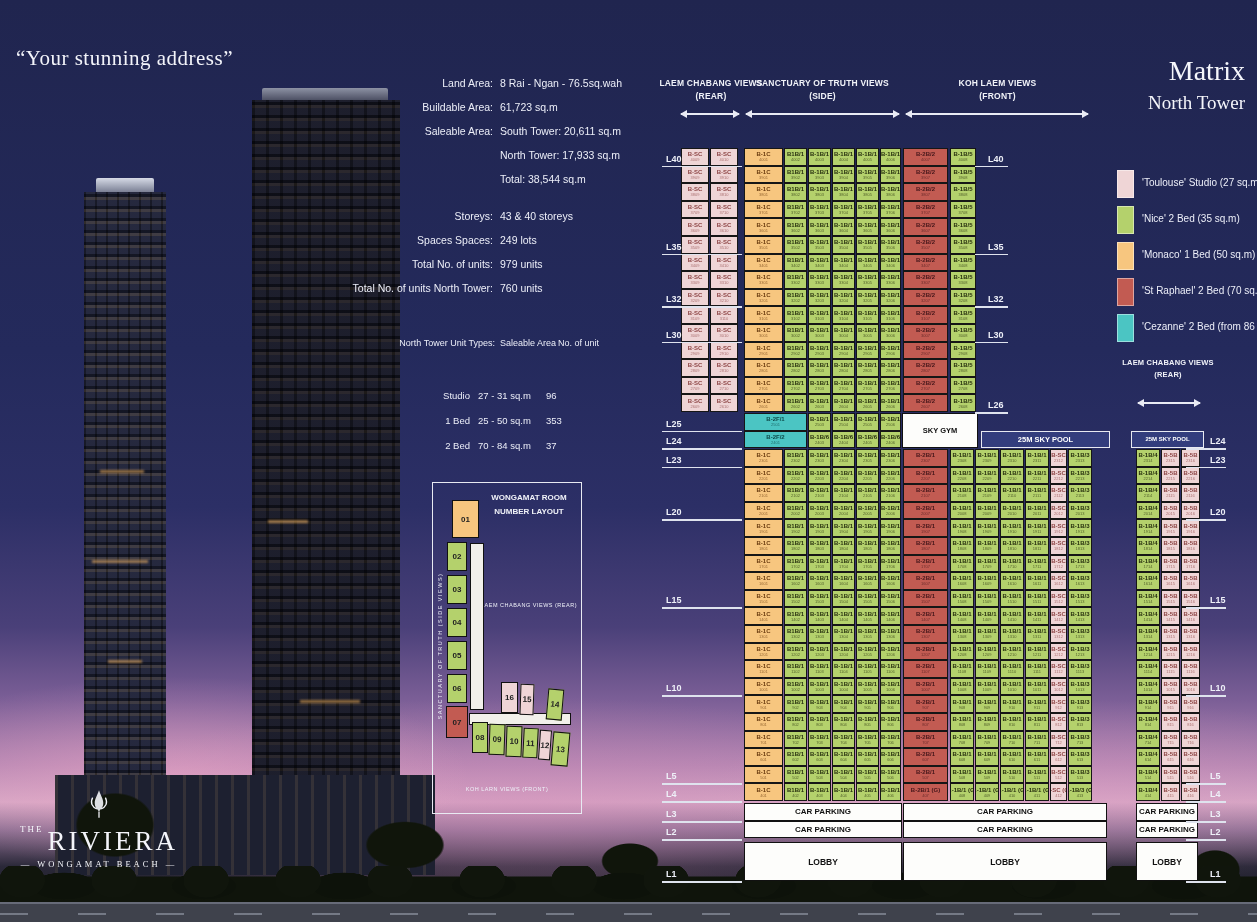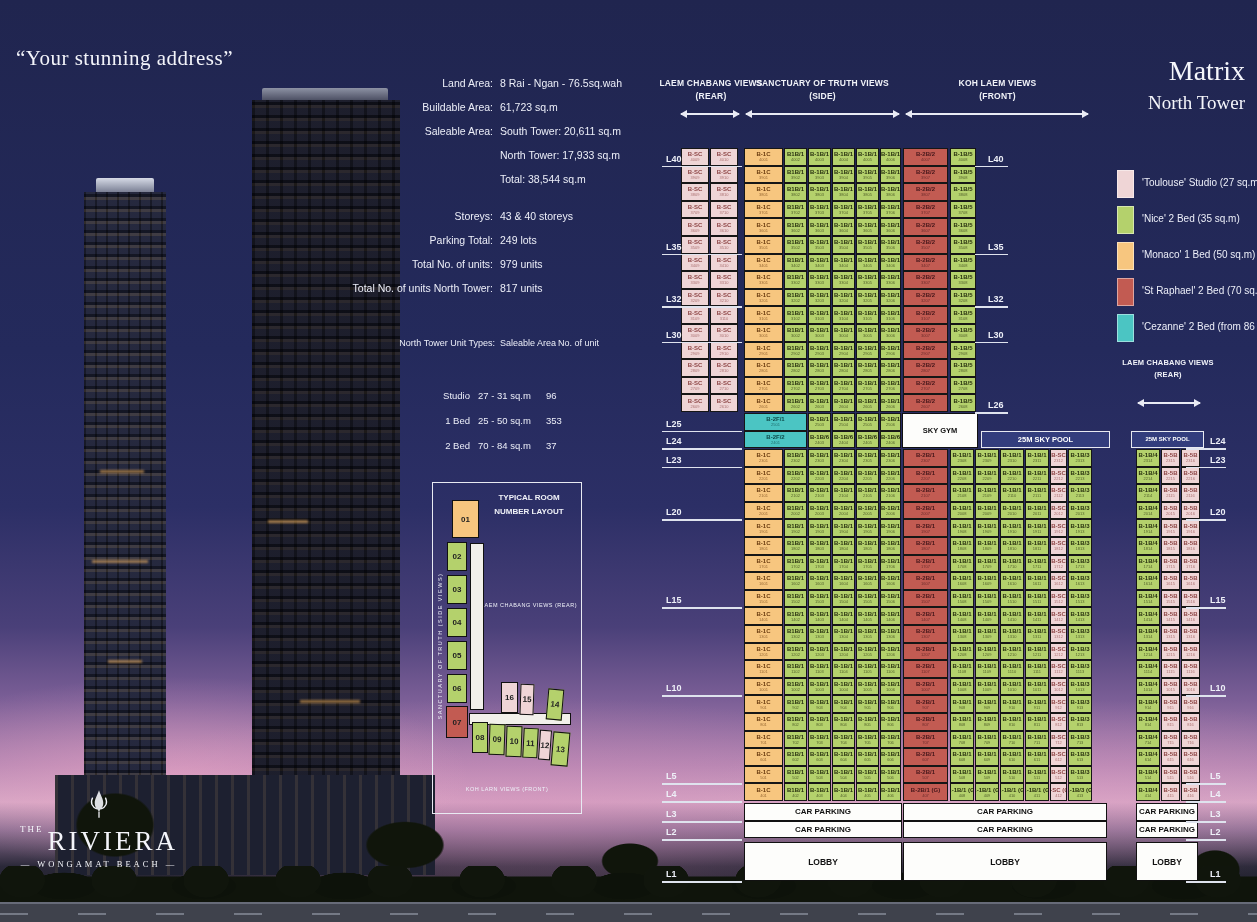--- a/index.html
+++ b/index.html
@@ -110,37 +110,37 @@
       </div>
       <div class="dtl-row">
         <div class="lb"></div>
         <div class="vl">Total: 38,544 sq.m</div>
       </div>
       <div class="dtl-row" style="margin-top: 20px;">
         <div class="lb">Storeys:</div>
         <div class="vl">43 &amp; 40 storeys</div>
       </div>
       <div class="dtl-row">
-        <div class="lb">Parking Total:</div>
+        <div class="lb">Spaces Spaces:</div>
         <div class="vl">249 lots</div>
       </div>
       <div class="dtl-row">
         <div class="lb">Total No. of units:</div>
         <div class="vl">979 units</div>
       </div>
       <div class="dtl-row">
         <div class="lb">Total No. of units North Tower:</div>
-        <div class="vl">817 units</div>
+        <div class="vl">760 units</div>
       </div>
     </div>
 
   <div id="unitTable"></div>
 
   <div class="panel" style="left:432px;top:482px;width:148px;height:330px">
-    <div class="p-title" style="left:50px;top:8px;width:92px">TYPICAL ROOM NUMBER LAYOUT</div>
+    <div class="p-title" style="left:50px;top:8px;width:92px">WONGAMAT ROOM NUMBER LAYOUT</div>
     <div class="p-lab" style="left:-112px;top:158px;width:240px;transform:rotate(-90deg);letter-spacing:1.5px">SANCTUARY OF TRUTH (SIDE VIEWS)</div>
     <div class="p-lab" style="left:48px;top:118px;width:96px">LAEM CHABANG VIEWS (REAR)</div>
     <div class="p-lab" style="left:20px;top:302px;width:108px">KOH LARN VIEWS (FRONT)</div>
     <div class="corr" style="left:37px;top:60px;width:12px;height:165px"></div>
     <div class="corr" style="left:36px;top:230px;width:100px;height:10px"></div>
   </div>
 
   <div class="vhead" style="left:648px;top:77px;width:126px">
     <div>LAEM CHABANG VIEWS</div>
     <div>(REAR)</div>

